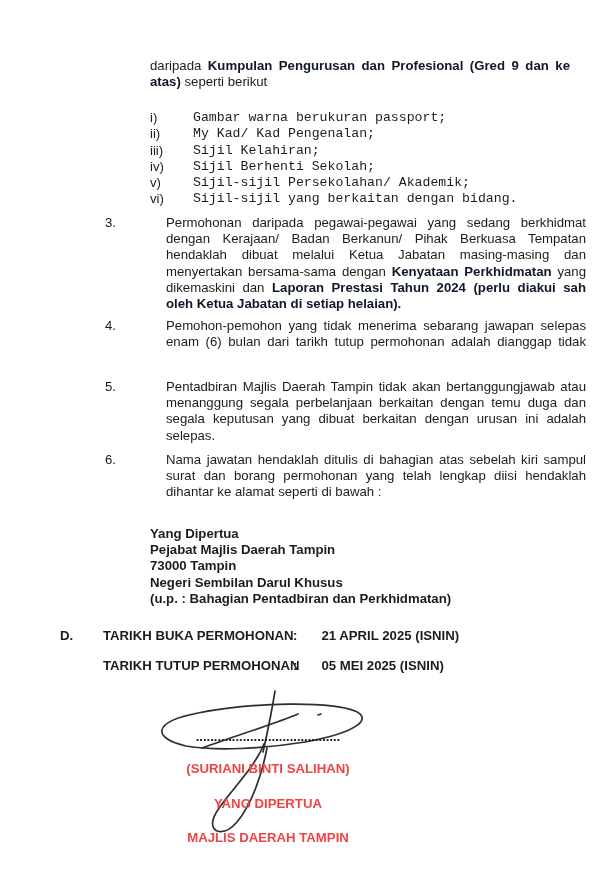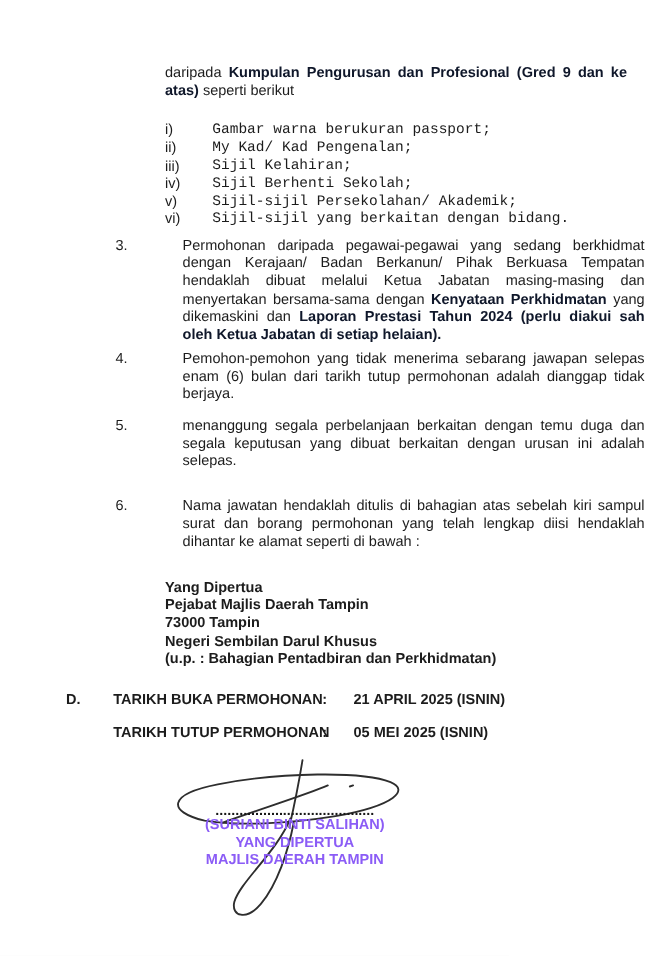--- a/index.html
+++ b/index.html
@@ -26,21 +26,21 @@
   .addr div{font-weight:bold;line-height:16.2px;}
   
   .d-row{font-weight:bold;white-space:nowrap;}
   .d-row2{margin-top:13.8px;}
   .d-alpha{display:inline-block;width:43px;}
   .d-title{display:inline-block;width:190px;}
   .d-value{margin-left:24px;}
   
   .sig-block{width:250px;text-align:center;font-weight:bold;}
   .sig-dots{line-height:11px;letter-spacing:0px;font-size:13px;color:#181818;}
-  .sig-line{line-height:15.6px;color:#8b5cf6;}
+  .sig-line{line-height:15.6px;color:#ef4444;margin-top:19px;}
   svg.scribble{stroke:#2e2e2e;fill:none;stroke-width:1.7;stroke-linecap:round;}
 </style>
 </head>
 <body>
 
 <div class="doc">
 
   <div class="abs" style="left:150px;top:58px;width:420px;">
       <div class="jline"><span>daripada </span><b>Kumpulan Pengurusan dan Profesional (Gred 9 dan ke</b></div>
       <div class="jline jlast"><b>atas)</b><span> seperti berikut</span></div>
@@ -83,27 +83,27 @@
         <div class="jline"><span>dikemaskini dan </span><b>Laporan Prestasi Tahun 2024 (perlu diakui sah</b></div>
         <div class="jline jlast"><b>oleh Ketua Jabatan di setiap helaian).</b></div>
       </span>
   </div>
 
   <div class="abs num-item" style="left:105px;top:318px;">
     <span class="num-label">4.</span>
     <span class="num-body">
         <div class="jline"><span>Pemohon-pemohon yang tidak menerima sebarang jawapan selepas</span></div>
         <div class="jline"><span>enam (6) bulan dari tarikh tutup permohonan adalah dianggap tidak</span></div>
-        <div class="jline jlast"><span>berjaya.</span></div>
       </span>
   </div>
 
   <div class="abs num-item" style="left:105px;top:379px;">
     <span class="num-label">5.</span>
     <span class="num-body">
+        <div class="jline"><span>Pentadbiran Majlis Daerah Tampin tidak akan bertanggungjawab atau</span></div>
         <div class="jline"><span>menanggung segala perbelanjaan berkaitan dengan temu duga dan</span></div>
         <div class="jline"><span>segala keputusan yang dibuat berkaitan dengan urusan ini adalah</span></div>
         <div class="jline jlast"><span>selepas.</span></div>
       </span>
   </div>
 
   <div class="abs num-item" style="left:105px;top:452px;">
     <span class="num-label">6.</span>
     <span class="num-body">
         <div class="jline"><span>Nama jawatan hendaklah ditulis di bahagian atas sebelah kiri sampul</span></div>

